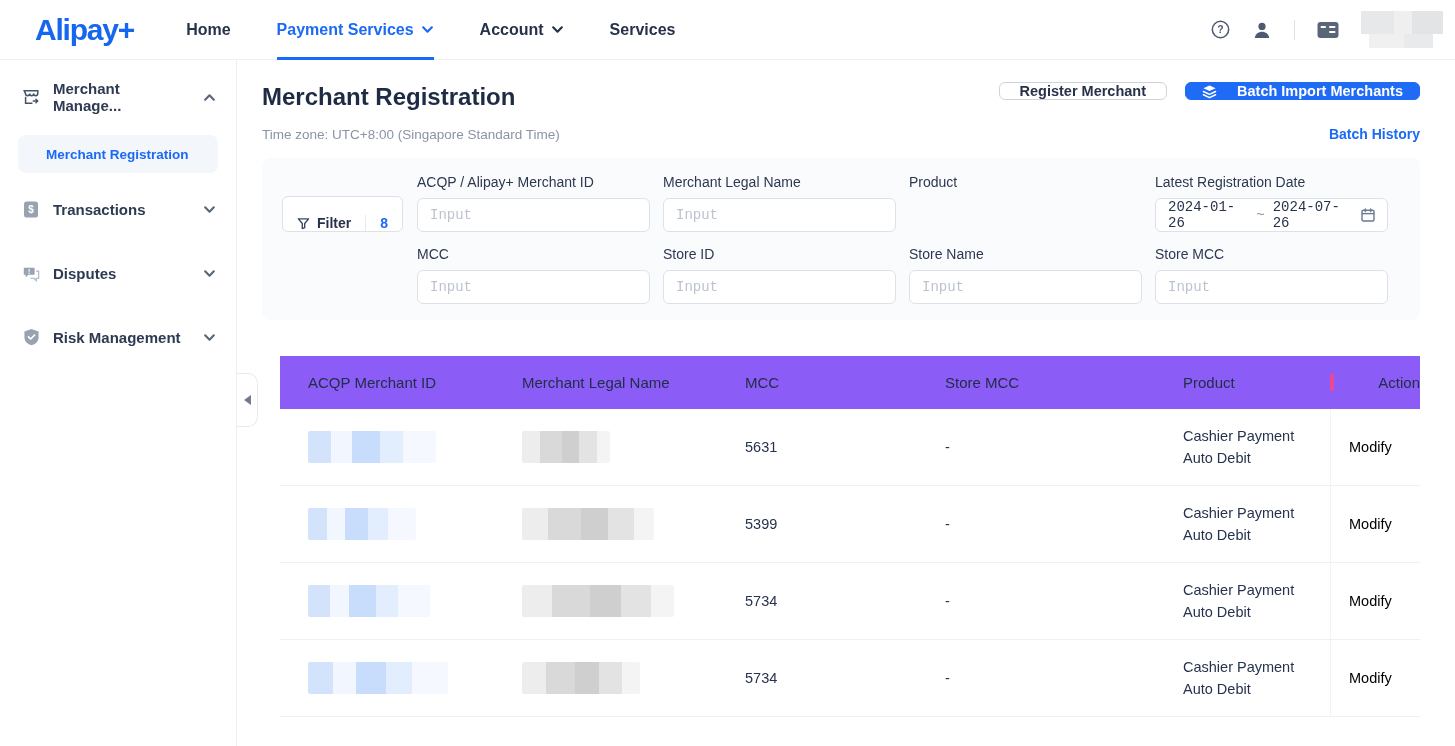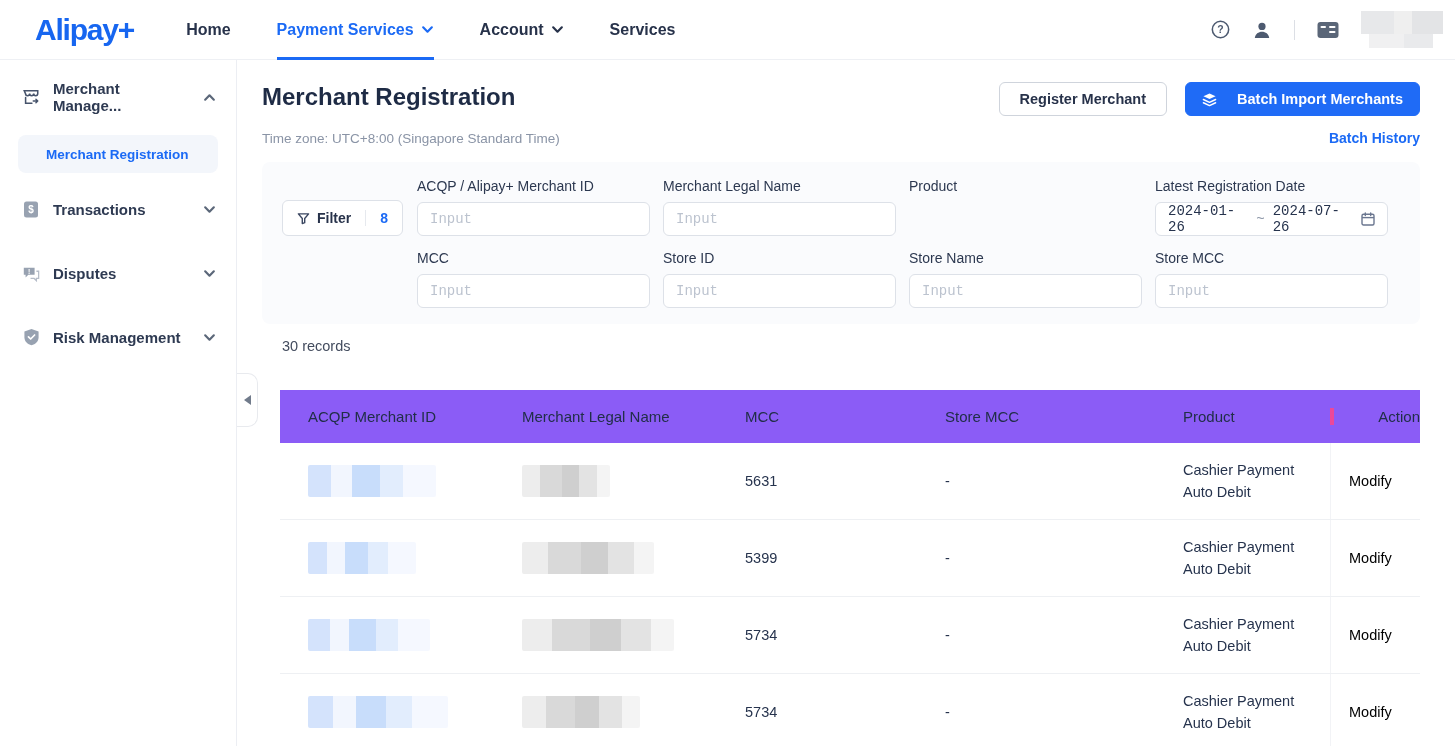--- a/index.html
+++ b/index.html
@@ -42,42 +42,42 @@
     display: flex; align-items: center; justify-content: center; z-index: 7; cursor: pointer; }
   .collapse-handle .tri { width: 0; height: 0; border-top: 5px solid transparent;
     border-bottom: 5px solid transparent; border-right: 7px solid #717b8b; }
 
   
   .main { position: absolute; left: 237px; top: 60px; right: 0; bottom: 0;
     padding: 22px 35px 0 25px; overflow: hidden; background: #fff; }
   .page-head { display: flex; align-items: flex-start; }
   .page-title { font-size: 24px; font-weight: 800; color: #1e2b45; line-height: 30px; }
   .head-btns { margin-left: auto; display: flex; gap: 18px; }
-  .btn { height: 34px; border-radius: 6px; font-size: 14.5px; font-weight: 700;
+  .btn { height: 18px; border-radius: 6px; font-size: 14.5px; font-weight: 700;
     display: inline-flex; align-items: center; cursor: pointer; }
   .btn-secondary { background: #fff; border: 1px solid #cfd4dc; color: #27324a; padding: 0 20px; }
   .btn-primary { background: #1f6bf6; border: 1px solid #1f6bf6; color: #fff; padding: 0 16px; gap: 20px; }
   .sub-head { display: flex; align-items: center; margin-top: 14px; }
   .timezone { font-size: 13.5px; color: #8a94a6; }
   .batch-history { margin-left: auto; color: #1b6af5; font-size: 14px; font-weight: 600; cursor: pointer; }
 
   
   .filter-card { margin-top: 16px; background: #fafbfd; border-radius: 8px; padding: 16px 20px;
     display: grid; grid-template-columns: 122px 233px 233px 233px 233px; column-gap: 13px; row-gap: 14px; }
   .field label { display: block; font-size: 14px; color: #2c3850; margin-bottom: 8px; }
   .field .control, .field input { width: 100%; height: 34px; border: 1px solid #dde1e8;
     border-radius: 6px; background: #fff; padding: 0 12px; font-size: 14px; color: #26334d;
     font-family: Liberation Mono, monospace; }
   .field input::placeholder { color: #bcc3cf; }
   .control { display: flex; align-items: center; gap: 8px; cursor: pointer; }
   .control .chev-sel { margin-left: auto; color: #707a8a; display: inline-flex; }
   .date-sep { color: #8a94a6; }
   .cal-icon { margin-left: auto; display: inline-flex; color: #6b7790; }
   .filter-btn { grid-column: 1; align-self: end; height: 36px; background: #fff;
-    border: 1px solid #dde1e8; border-radius: 6px; display: inline-flex; align-items: center;
+    border: 1px solid #dde1e8; border-radius: 6px; display: inline-flex; align-items: flex-end;
     width: fit-content; cursor: pointer; }
   .filter-btn .seg1 { display: flex; align-items: center; gap: 7px; padding: 0 14px;
     font-size: 14px; font-weight: 600; color: #27324a; }
   .filter-btn .seg2 { display: flex; align-items: center; padding: 0 14px;
     border-left: 1px solid #e6e9ee; color: #1b6af5; font-weight: 700; font-size: 14px; }
   .empty-cell { grid-column: 1; }
 
   .records { margin: 14px 0 0 20px; font-size: 14.5px; color: #434c5e; }
 
   
@@ -310,21 +310,20 @@
     <div class="field">
       <label>Store Name</label>
       <input placeholder="Input" style="">
     </div>
     <div class="field">
       <label>Store MCC</label>
       <input placeholder="Input" style="">
     </div>
   </div>
 
-  <div class="records">30 records</div>
 
   <div class="table">
     <div class="t-head">
       <div>ACQP Merchant ID</div>
       <div>Merchant Legal Name</div>
       <div>MCC</div>
       <div>Store MCC</div>
       <div>Product</div>
       <div class="col-action">Action</div>
     </div>

